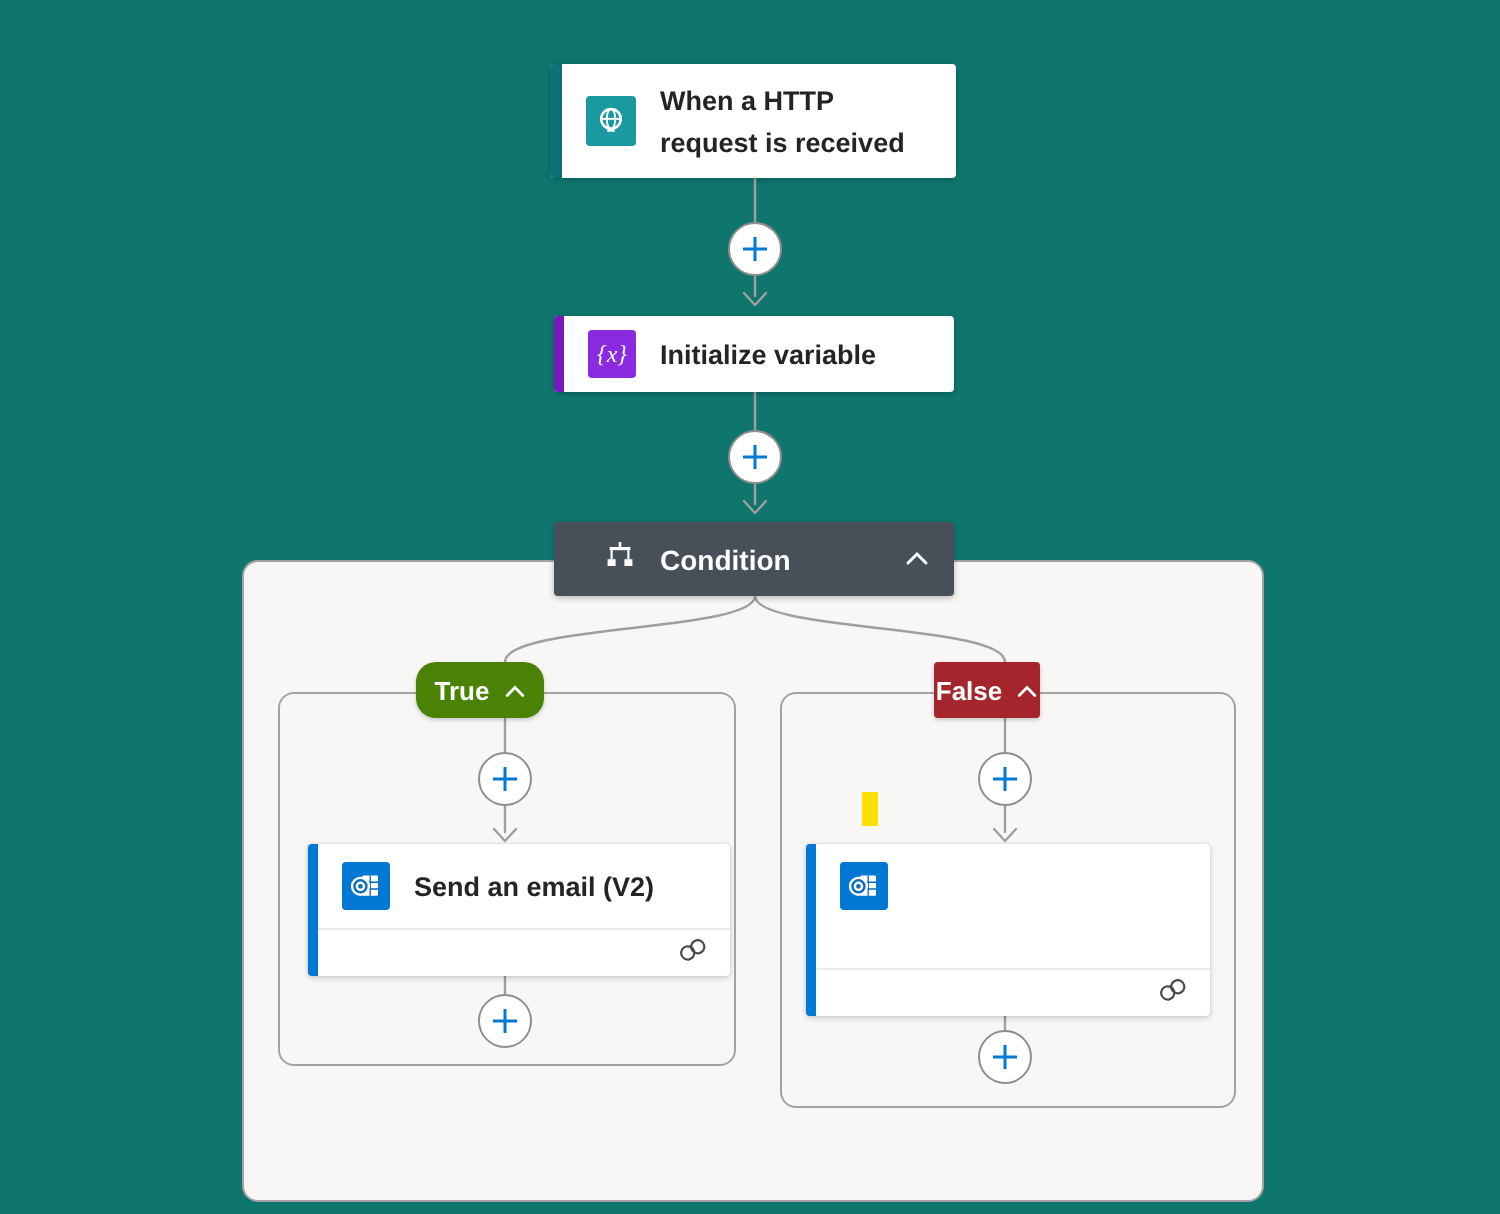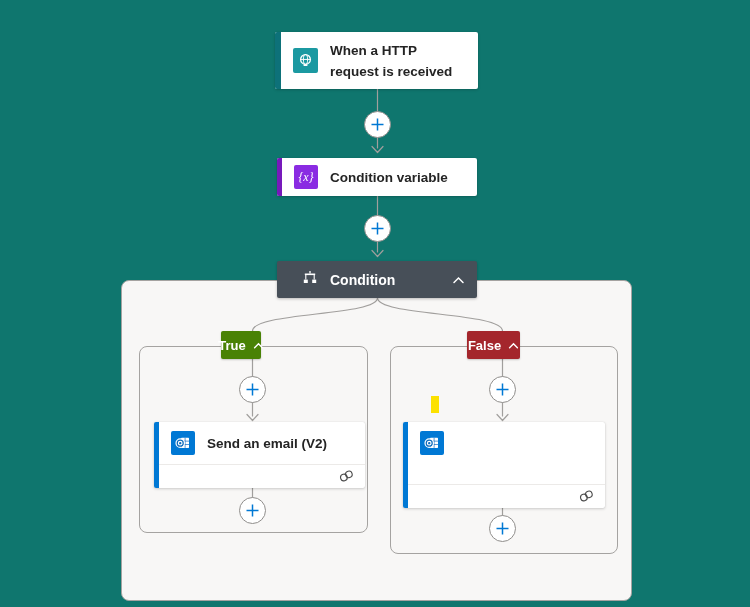--- a/index.html
+++ b/index.html
@@ -54,21 +54,21 @@
   }
   .cond-title { color:#ffffff; font-size:14px; font-weight:600; flex:1; }
 
   
   .badge {
     position:absolute; z-index:3; border-radius:2px; color:#ffffff;
     display:flex; align-items:center; justify-content:center; gap:7px;
     font-size:13px; font-weight:700; cursor:pointer;
     box-shadow:0 1px 2px rgba(0,0,0,.2);
   }
-  .badge-true  { left:221px; top:331px; width:40px; height:28px; }
+  .badge-true  { left:208px; top:331px; width:64px; height:28px;border-radius:10px; }
   .badge-false { left:467px; top:331px; width:53px; height:28px; }
 
   
   .plus {
     position:absolute; width:27px; height:27px; border-radius:50%; z-index:4;
     background:#ffffff; border:1px solid #908e8c; cursor:pointer;
     display:flex; align-items:center; justify-content:center; padding:0;
   }
   .p1 { left:364px; top:111px; }
   .p2 { left:364px; top:215px; }
@@ -130,21 +130,21 @@
     </svg>
   </button>
 
   <div class="node card-variable">
     <div class="accent" style="background: rgb(119, 25, 187);"></div>
     <div class="node-body">
       <div class="title-row">
         <span class="node-icon" style="background: rgb(138, 43, 226);">
           <span class="vx-glyph">{x}</span>
         </span>
-        <span class="card-title">Condition variable</span>
+        <span class="card-title">Initialize variable</span>
       </div>
     </div>
   </div>
 
   <button class="plus p2">
     <svg width="13" height="13" viewBox="0 0 13 13">
       <path d="M6.5,0.5 V12.5 M0.5,6.5 H12.5" stroke="#0078d4" stroke-width="1.5" fill="none"></path>
     </svg>
   </button>
 

